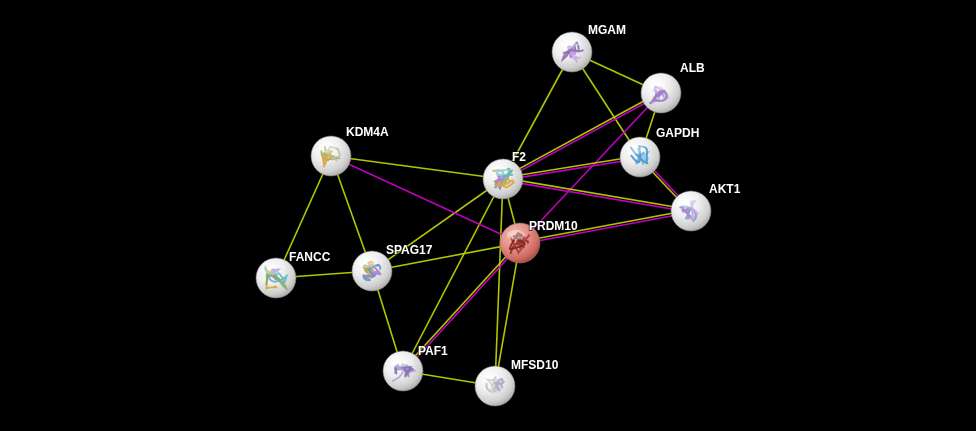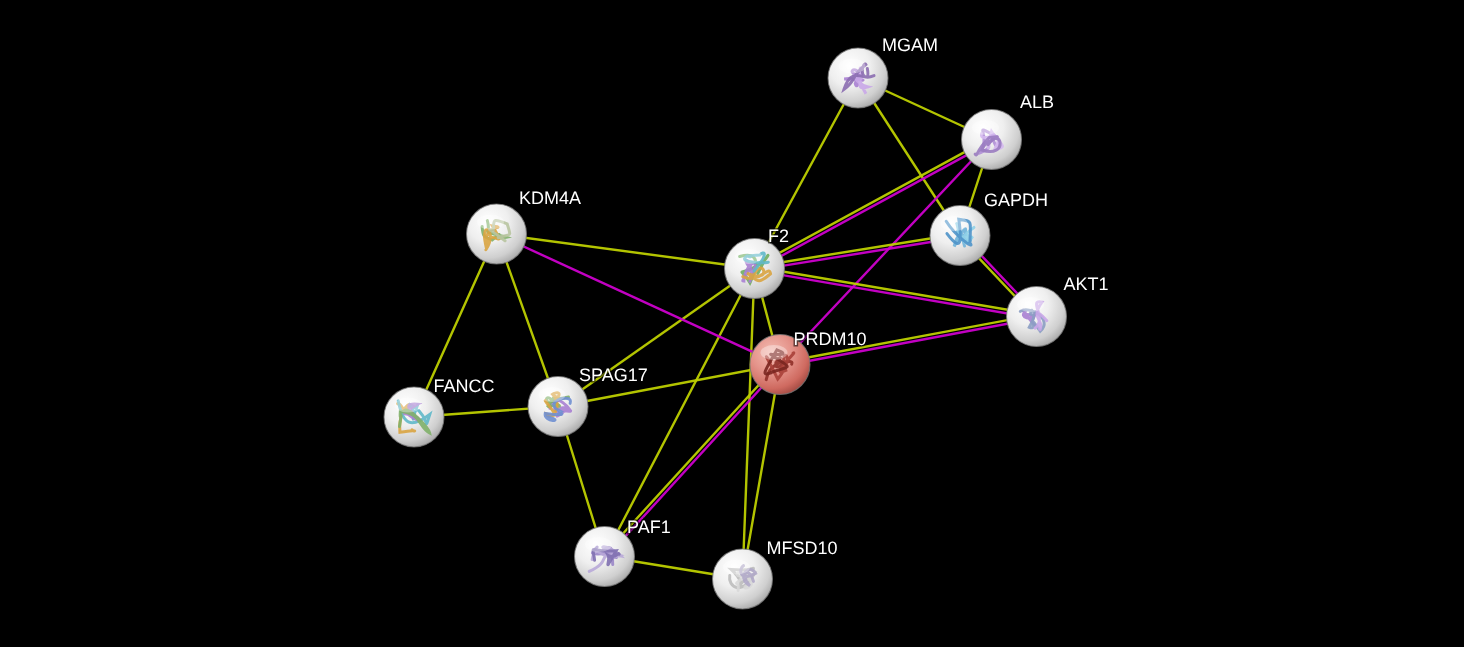--- a/index.html
+++ b/index.html
@@ -3,20 +3,21 @@
 <meta charset="utf-8">
 <style>
   html, body { margin: 0; padding: 0; background: #000; }
   .stage {
     position: relative;
     width: 976px;
     height: 431px;
     background: #000;
     overflow: hidden;
     font-family: "Liberation Sans", sans-serif;
+    font-weight: bold;
   }
   svg { display: block; }
   .node-label {
     font-family: "Liberation Sans", sans-serif;
     font-size: 12px;
     fill: #ffffff;
     paint-order: stroke;
     stroke: rgba(0,0,0,0.55);
     stroke-width: 2px;
   }

